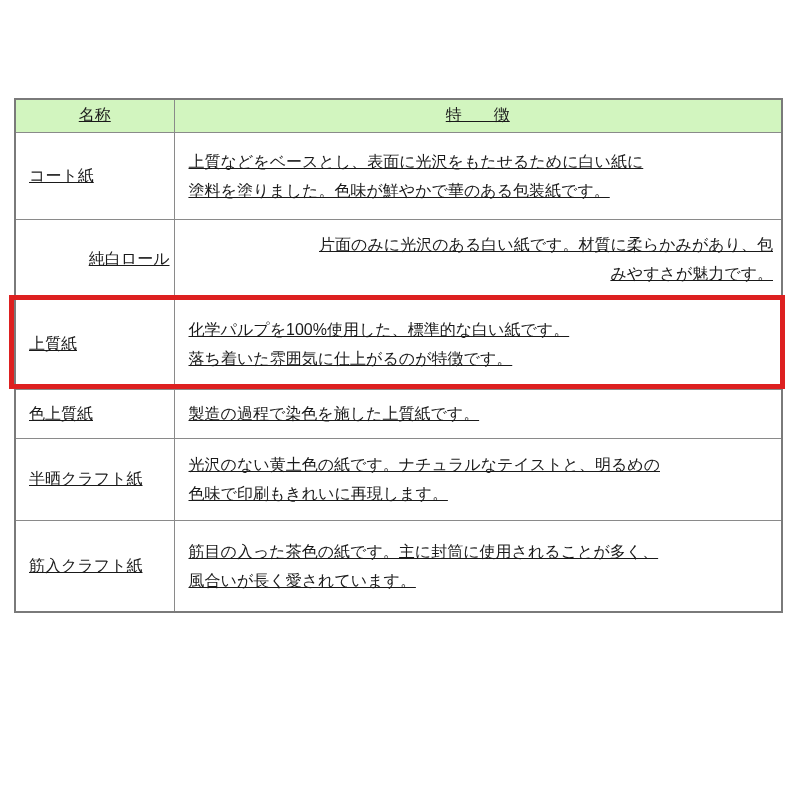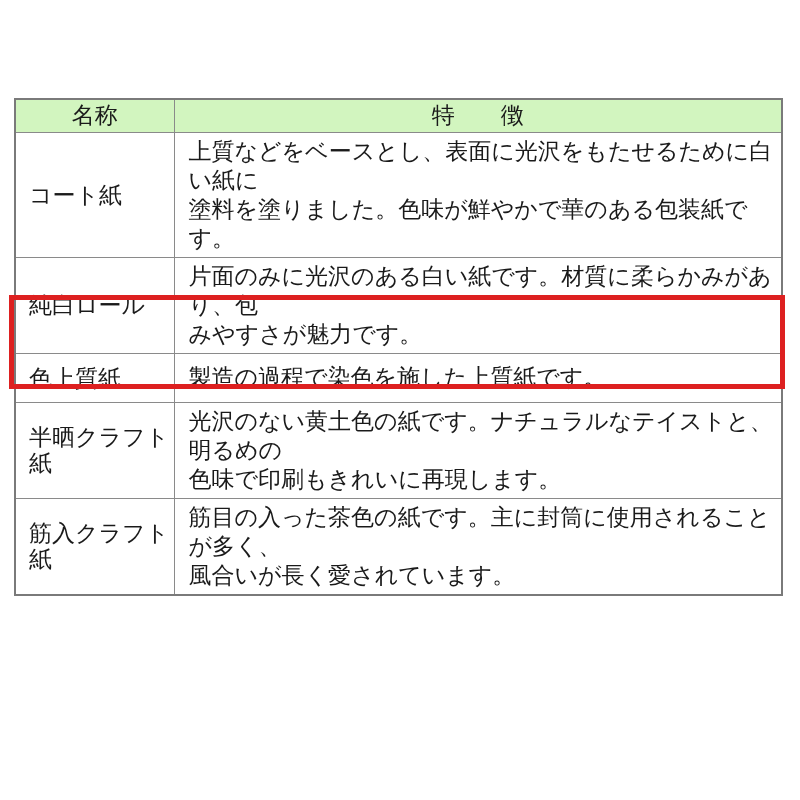--- a/index.html
+++ b/index.html
@@ -31,40 +31,41 @@
     width: 769px;
     border-collapse: collapse;
     table-layout: fixed;
     color: var(--text);
     border: 2px solid var(--outer-border);
   }
   .paper-table col.name-col { width: 159px; }
   .paper-table th, .paper-table td {
     border: 1px solid var(--border);
     font-weight: normal;
-    font-size: 23px;
+    font-size: 16px;
     vertical-align: middle;
+    text-decoration: underline;
   }
   .paper-table th {
     background: var(--header-bg);
     text-align: center;
     padding: 0;
   }
   .paper-table td.name {
     padding: 0 4px 0 13px;
     line-height: 26px;
   }
   .paper-table td.desc {
     padding: 4px 8px 4px 14px;
     line-height: 29px;
     white-space: pre-line;
   }
   tr.h-header { height: 33px; }
   tr.r0 { height: 87px; }
-  tr.r1 { height: 79px; }
+  tr.r1 { height: 79px; text-align: right; }
   tr.r2 { height: 91px; }
   tr.r3 { height: 80px; }
   tr.r4 { height: 49px; padding-left: 21px; }
   tr.r5 { height: 48px; }
   tr.r6 { height: 82px; }
   tr.r7 { height: 92px; }
   .highlight-box {
     position: absolute;
     left: 9px;
     top: 295px;
@@ -94,20 +95,25 @@
       <tr class="r0">
         <td class="name">コート紙</td>
         <td class="desc">上質などをベースとし、表面に光沢をもたせるために白い紙に
 塗料を塗りました。色味が鮮やかで華のある包装紙です。</td>
       </tr>
       <tr class="r1">
         <td class="name">純白ロール</td>
         <td class="desc">片面のみに光沢のある白い紙です。材質に柔らかみがあり、包
 みやすさが魅力です。</td>
       </tr>
+      <tr class="r2">
+        <td class="name">上質紙</td>
+        <td class="desc">化学パルプを100%使用した、標準的な白い紙です。
+落ち着いた雰囲気に仕上がるのが特徴です。</td>
+      </tr>
       <tr class="r4">
         <td class="name">色上質紙</td>
         <td class="desc">製造の過程で染色を施した上質紙です。</td>
       </tr>
       <tr class="r6">
         <td class="name">半晒クラフト紙</td>
         <td class="desc">光沢のない黄土色の紙です。ナチュラルなテイストと、明るめの
 色味で印刷もきれいに再現します。</td>
       </tr>
       <tr class="r7">

